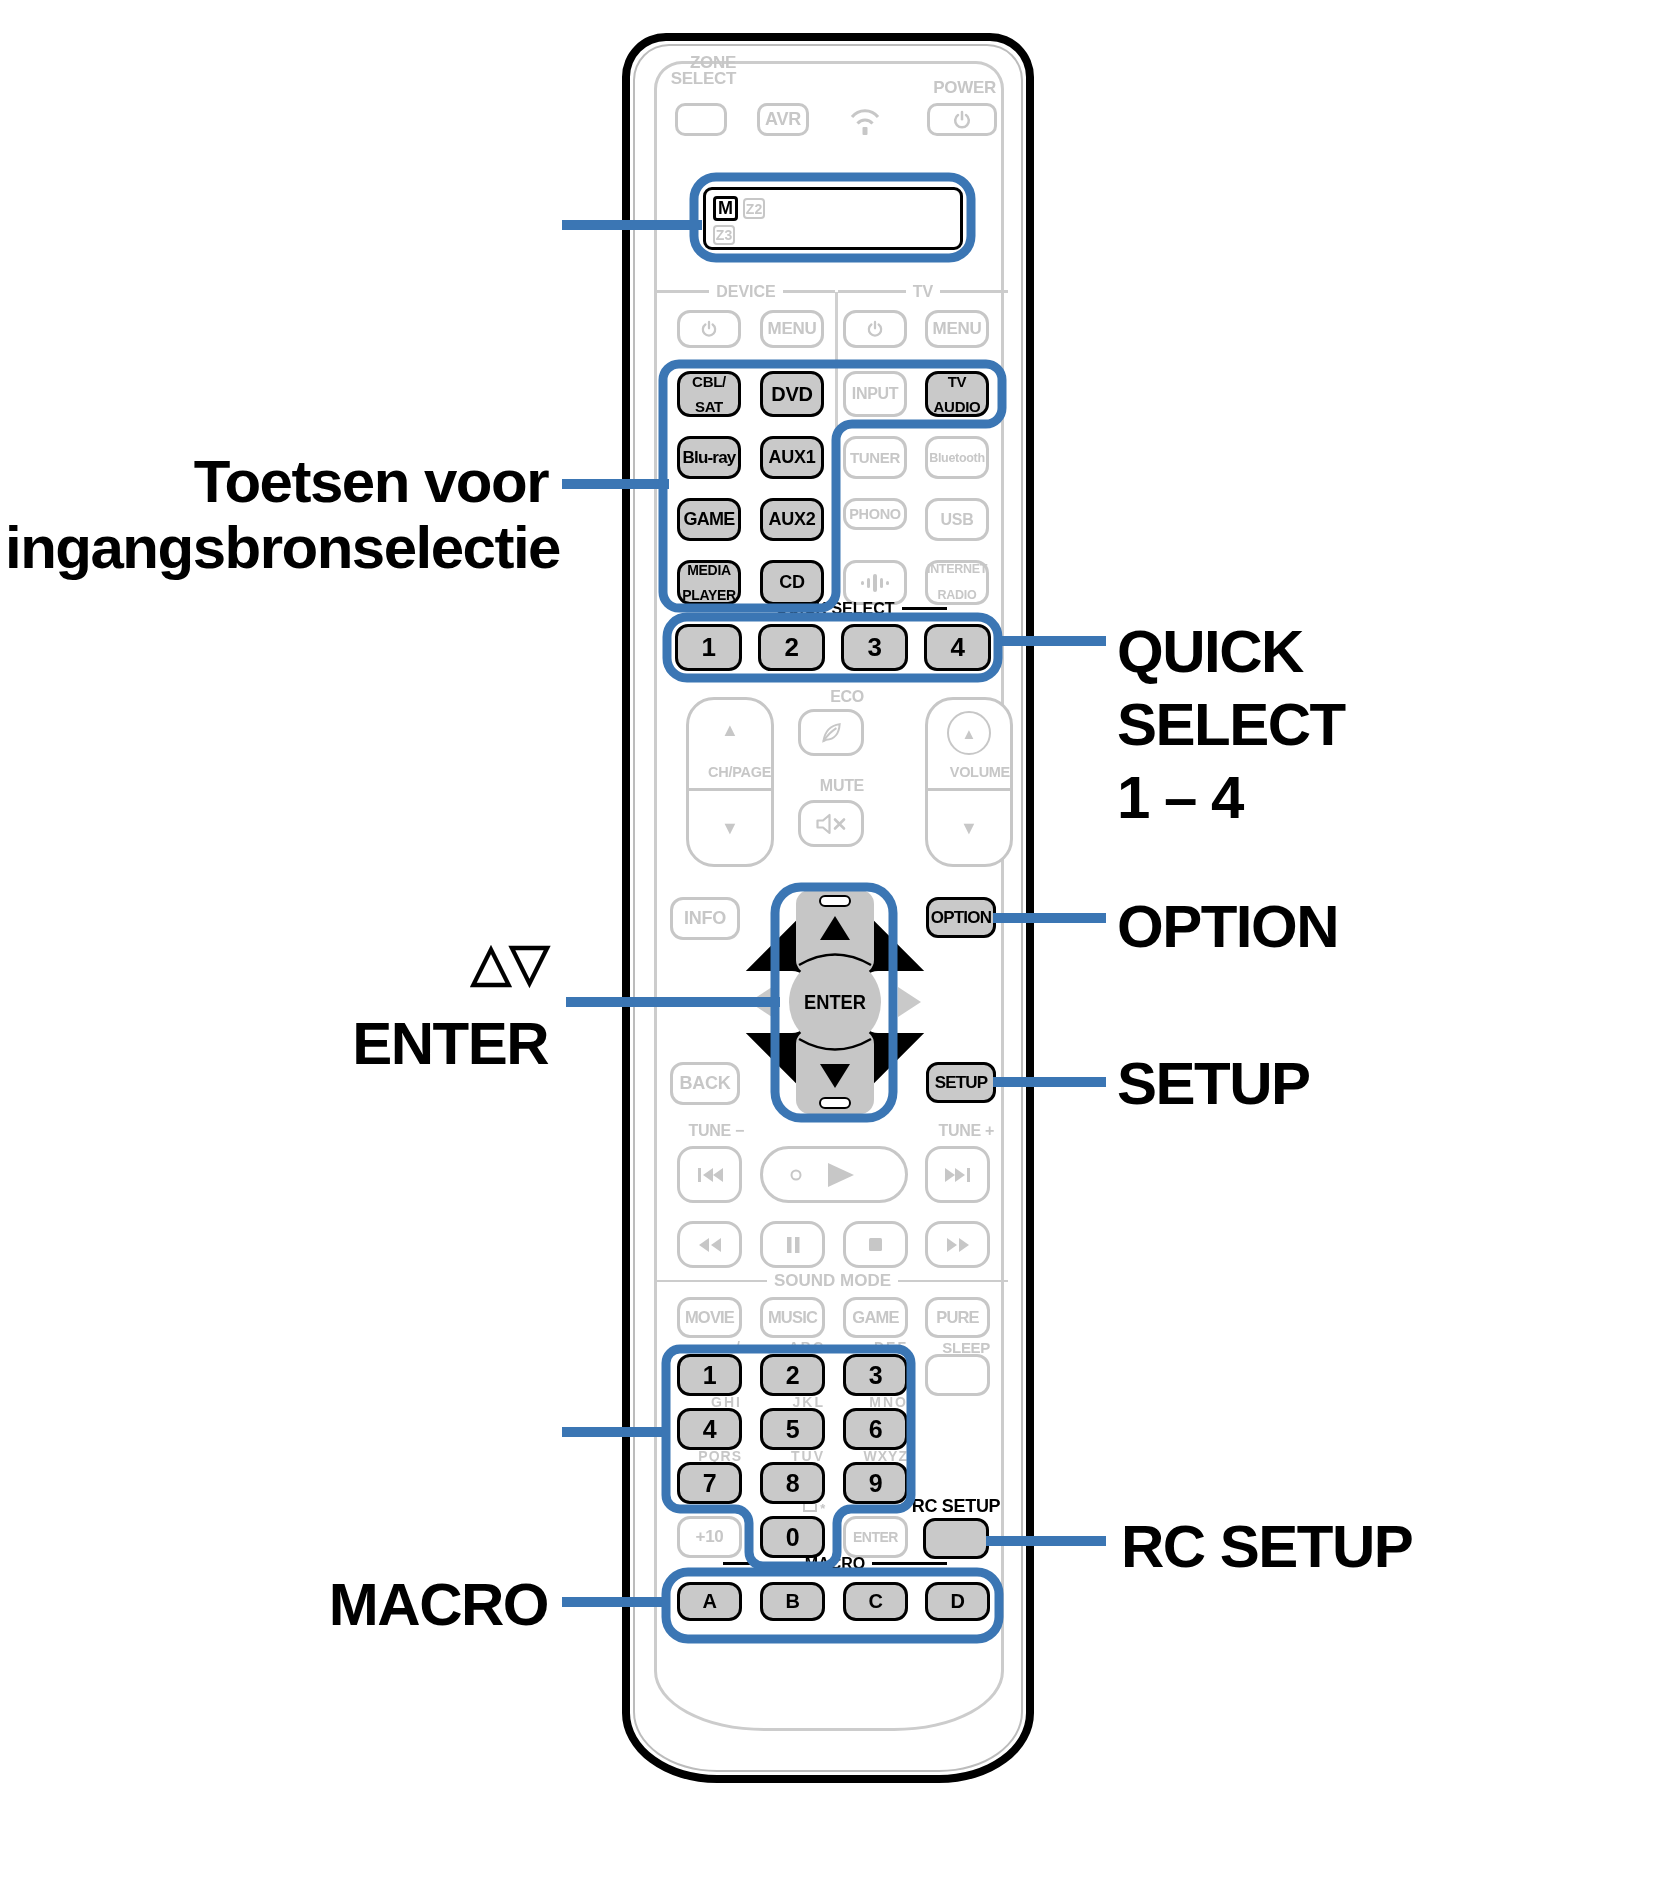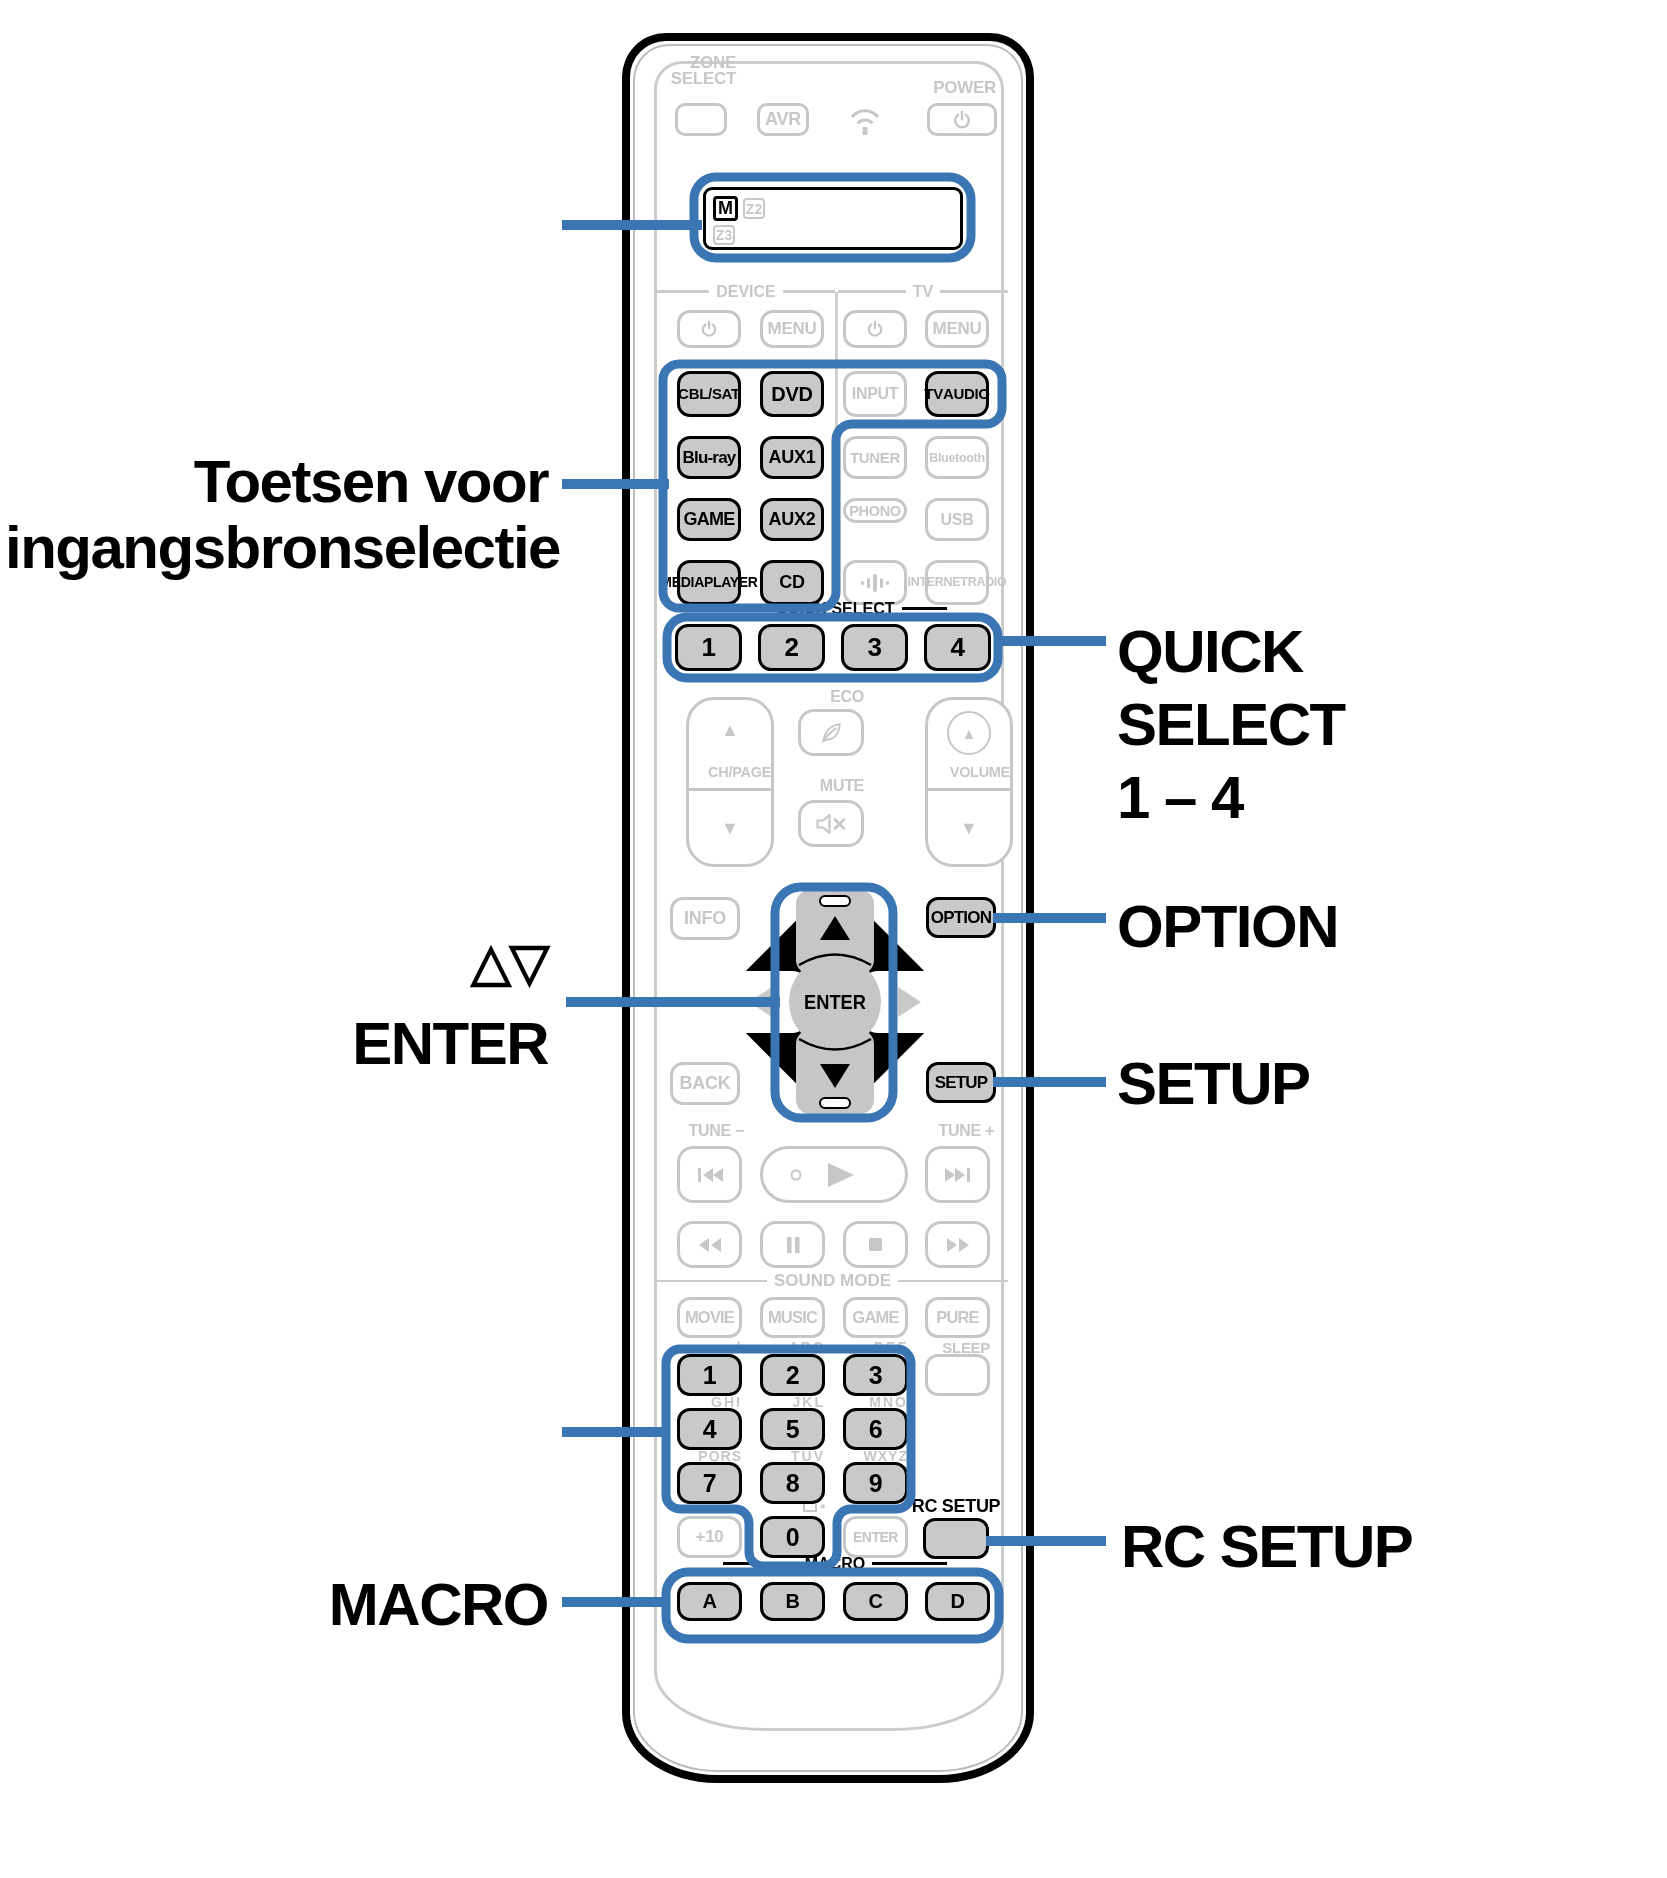--- a/index.html
+++ b/index.html
@@ -11,21 +11,21 @@
           border:8px solid #000;border-radius:44px 44px 95px 95px / 44px 44px 70px 70px;background:#fff;}
   #remote-inset{position:absolute;inset:3px;border:2px solid #bcbcbc;
           border-radius:36px 36px 84px 84px / 36px 36px 60px 60px;}
   #remote-panel{position:absolute;left:24px;right:22px;top:20px;bottom:44px;border:3px solid #cccccc;
           border-radius:28px 28px 110px 110px / 28px 28px 60px 60px;}
   
   .b{position:absolute;display:flex;align-items:center;justify-content:center;font-weight:bold;
      box-sizing:border-box;border-radius:13px;letter-spacing:-0.3px;text-align:center;}
   .on{background:#c9c9c9;border:3px solid #000;color:#000;}
   .off{background:#fff;border:3px solid #c7c7c7;color:#c7c7c7;}
-  .col{flex-direction:row;line-height:1.02;}
+  .col{flex-direction:column;line-height:1.02;justify-content:space-between;}
   
   .hl{position:absolute;color:#c7c7c7;font-weight:bold;text-align:right;letter-spacing:-0.3px;}
   .bl{position:absolute;color:#000;font-weight:bold;text-align:center;letter-spacing:-0.3px;}
   .sechdr{position:absolute;display:flex;align-items:center;font-weight:bold;color:#c7c7c7;}
   .sechdr .seg{flex:1;height:2.5px;background:#cccccc;}
   .sechdr.dark{color:#000;}
   .sechdr.dark .seg{background:#000;height:3px;}
   .sechdr .txt{margin:0 7px;white-space:nowrap;}
   .vln{position:absolute;width:2.5px;background:#d0d0d0;}
   
@@ -145,21 +145,21 @@
   <div class="b off" style="left:925px;top:436px;width:64px;height:43px;font-size:12.5px;">
     <span>Bluetooth</span>
   </div>
 
   <div class="b on" style="left:677px;top:498px;width:64px;height:43px;font-size:18px;letter-spacing:-0.8px;">
     <span>GAME</span>
   </div>
   <div class="b on" style="left:760px;top:498px;width:64px;height:43px;font-size:18px;">
     <span>AUX2</span>
   </div>
-  <div class="b off" style="left:843px;top:498px;width:64px;height:25px;font-size:14.5px;">
+  <div class="b off" style="left:843px;top:498px;width:64px;height:32px;font-size:14.5px;">
     <span>PHONO</span>
   </div>
   <div class="b off" style="left:925px;top:498px;width:64px;height:43px;font-size:16px;">
     <span>USB</span>
   </div>
 
   <div class="b on col" style="left:677px;top:560px;width:64px;height:45px;font-size:14px;">
     <span>MEDIA</span>
     <span>PLAYER</span>
   </div>

